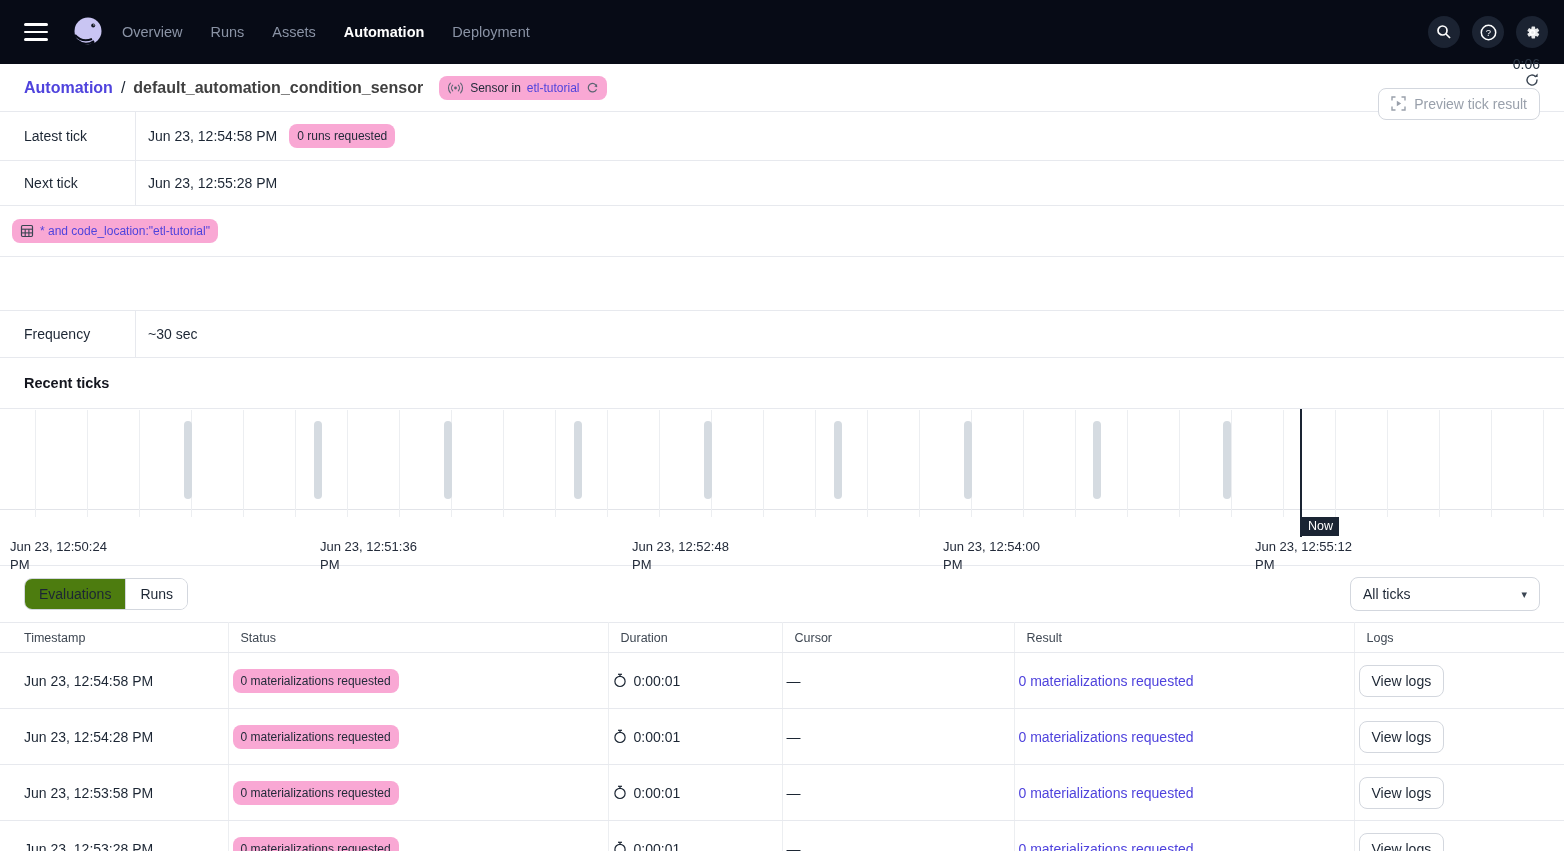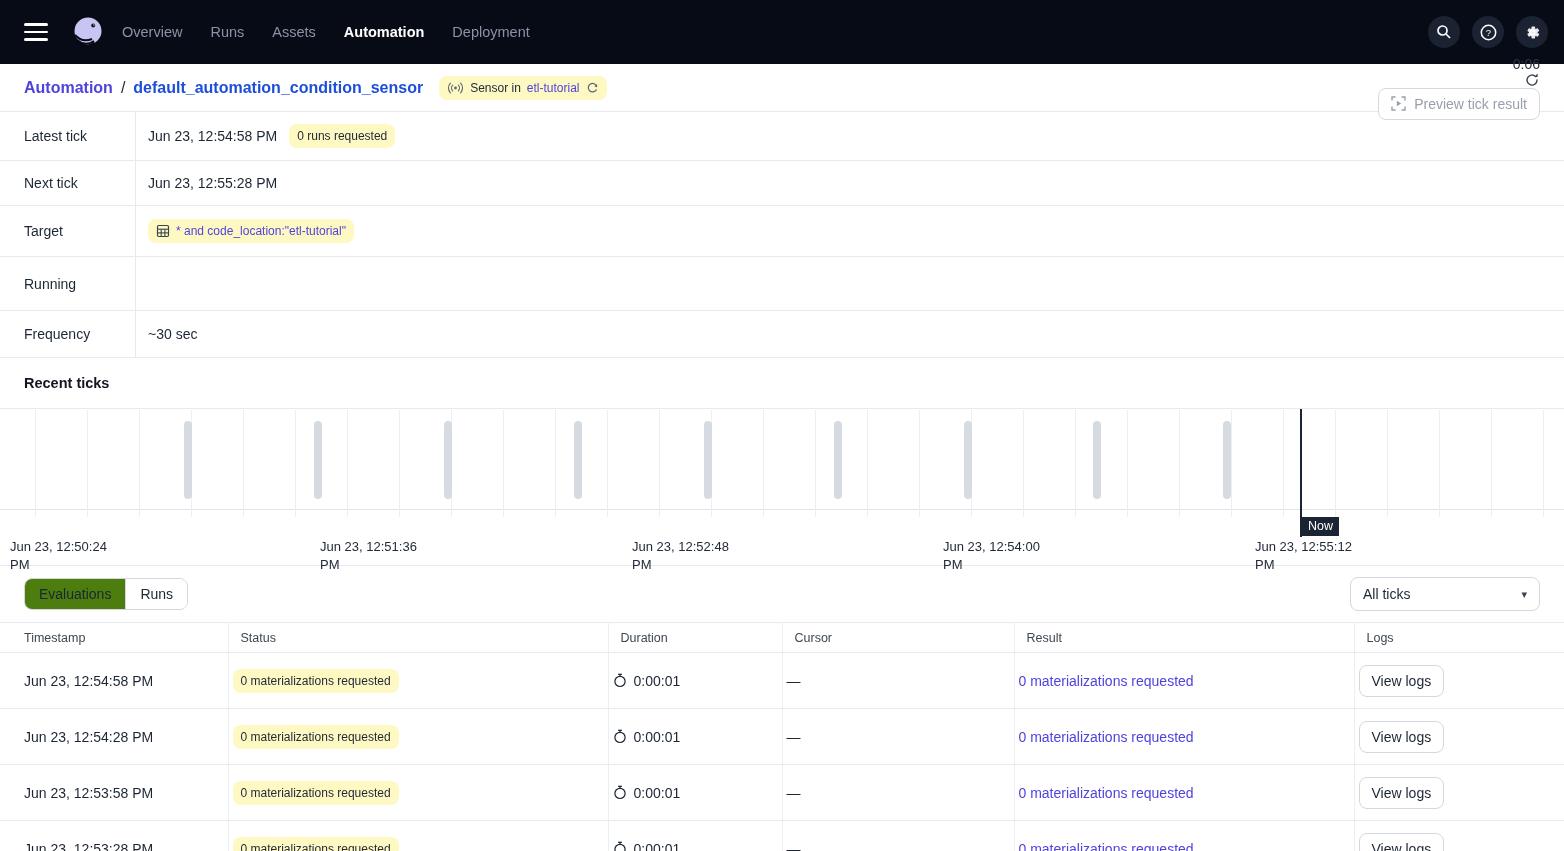--- a/index.html
+++ b/index.html
@@ -15,22 +15,22 @@
   .navlink { color:#8a93a5; cursor:pointer; }
   .navlink.active { color:#ffffff; font-weight:700; }
   .topnav-right { margin-left:auto; display:flex; gap:12px; }
   .iconbtn { width:32px; height:32px; border-radius:50%; background:#1b2332; display:flex; align-items:center; justify-content:center; cursor:pointer; color:#fff; }
 
   
   .headerbar { height:48px; display:flex; align-items:center; padding:0 24px; border-bottom:1px solid #e7e9ee; }
   .crumbs { display:flex; align-items:center; gap:8px; font-size:16px; }
   .crumb-link { color:#4f43dd; font-weight:600; cursor:pointer; }
   .crumb-sep { color:#1c2634; }
-  .crumb-current { color:#1d4ed8; font-weight:700; }
-  .pill { background:#fef9c3; border-radius:8px; padding:5px 8px; font-size:12px; display:inline-flex; align-items:center; gap:6px; color:#232b3a; }
+  .crumb-current { color:#404040; font-weight:700; }
+  .pill { background:#f9a8d4; border-radius:8px; padding:5px 8px; font-size:12px; display:inline-flex; align-items:center; gap:6px; color:#232b3a; }
   .sensor-pill { margin-left:16px; }
   .pill a, .pill .link { color:#4f43dd; cursor:pointer; text-decoration:none; }
   .headerbar-right { margin-left:auto; display:flex; align-items:flex-end; gap:0;flex-direction:column; }
   .countdown { font-size:14px; color:#2a3644; }
   .sync { color:#3a4552; display:flex; cursor:pointer; }
   .btn { background:#fff; border:1px solid #d3d7de; border-radius:8px; padding:7px 12px; font-size:14px;
          display:inline-flex; align-items:center; gap:8px; cursor:pointer; color:#1c2634; }
   .btn.disabled { color:#99a0ab; cursor:default; }
 
   
@@ -164,36 +164,34 @@
     <span class="pill">0 runs requested</span>
   </div>
 </div>
 <div class="detail-row" style="height:45px">
   <div class="detail-label">Next tick</div>
   <div class="detail-value">
       <span>Jun 23, 12:55:28 PM</span>
     </div>
 </div>
 <div class="detail-row" style="height:51px">
-  <div class="detail-label">Target</div>
   <div class="detail-value">
     <span class="pill">
       <svg width="14" height="14" viewBox="0 0 14 14">
         <rect x="1.5" y="1.5" width="11" height="11" rx="1.2" stroke="#3a4552" stroke-width="1.2" fill="none"></rect>
         <line x1="1.5" y1="5.2" x2="12.5" y2="5.2" stroke="#3a4552" stroke-width="1.1"></line>
         <line x1="5.2" y1="5.2" x2="5.2" y2="12.5" stroke="#3a4552" stroke-width="1.1"></line>
         <line x1="8.9" y1="5.2" x2="8.9" y2="12.5" stroke="#3a4552" stroke-width="1.1"></line>
         <line x1="1.5" y1="8.9" x2="12.5" y2="8.9" stroke="#3a4552" stroke-width="1.1"></line>
       </svg>
       <span class="link">* and code_location:"etl-tutorial"</span>
     </span>
   </div>
 </div>
 <div class="detail-row" style="height:54px">
-  <div class="detail-label">Running</div>
 </div>
 <div class="detail-row" style="height:47px">
   <div class="detail-label">Frequency</div>
   <div class="detail-value">
       <span>~30 sec</span>
     </div>
 </div>
 
 <div class="section-title">Recent ticks</div>
 <div class="timeline" id="timeline">

